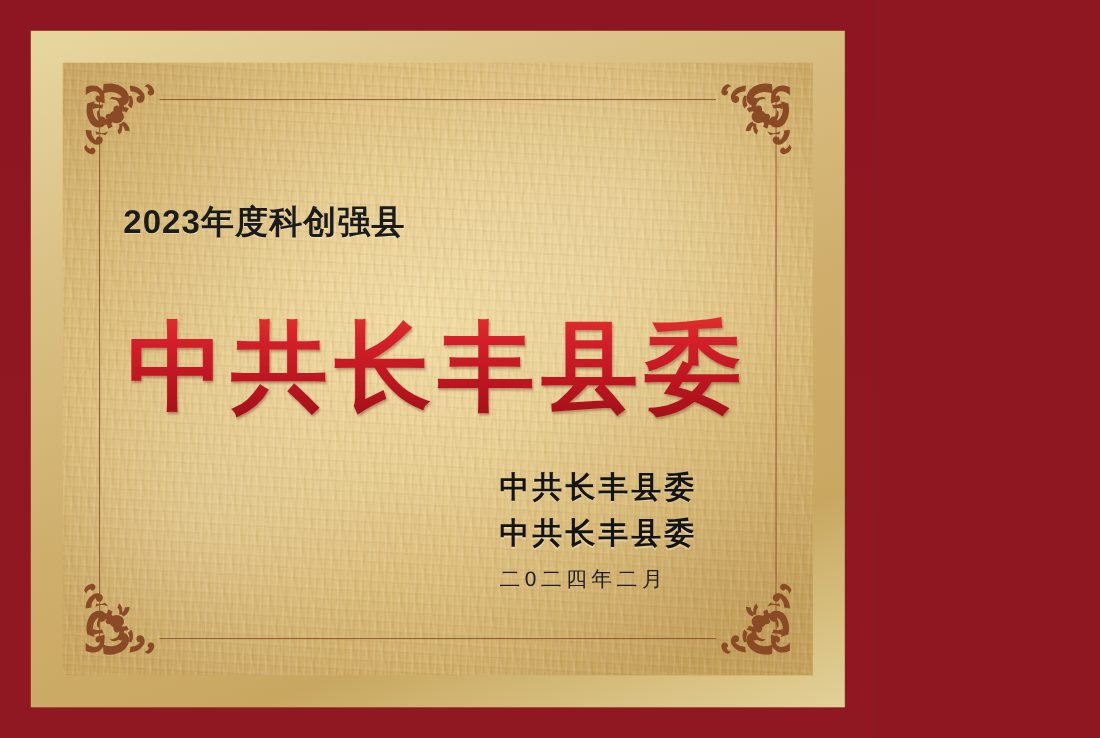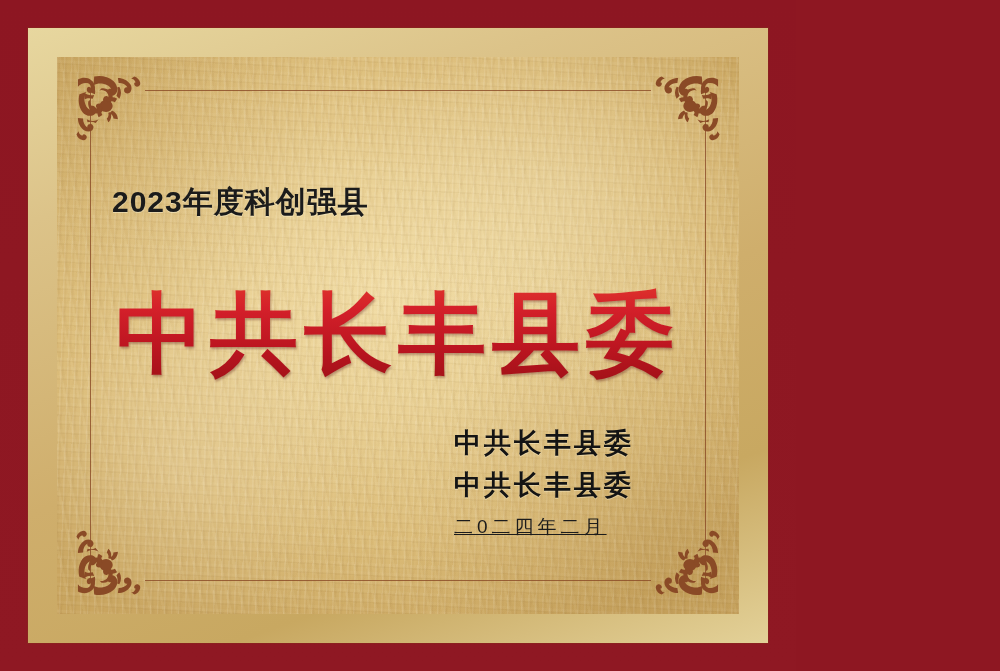--- a/index.html
+++ b/index.html
@@ -78,21 +78,21 @@
   }
   .sign{
     position:absolute;right:105px;top:365px;
     color:#141414;
   }
   .sign-l1,.sign-l2{
     font-size:27px;font-weight:700;letter-spacing:3px;line-height:42px;
     text-shadow:0 1px 0 rgba(255,248,220,.4);
   }
   .sign-date{
-    font-size:19px;font-weight:400;letter-spacing:4px;margin-top:8px;color:#1c1c1c;text-decoration:underline;
+    font-size:19px;font-weight:400;letter-spacing:4px;margin-top:8px;color:#1c1c1c;
   }
 </style>
 </head>
 <body>
 
 <div class="plaque">
 
   <div class="frame-red"></div>
   <div class="frame-gold"></div>
 

